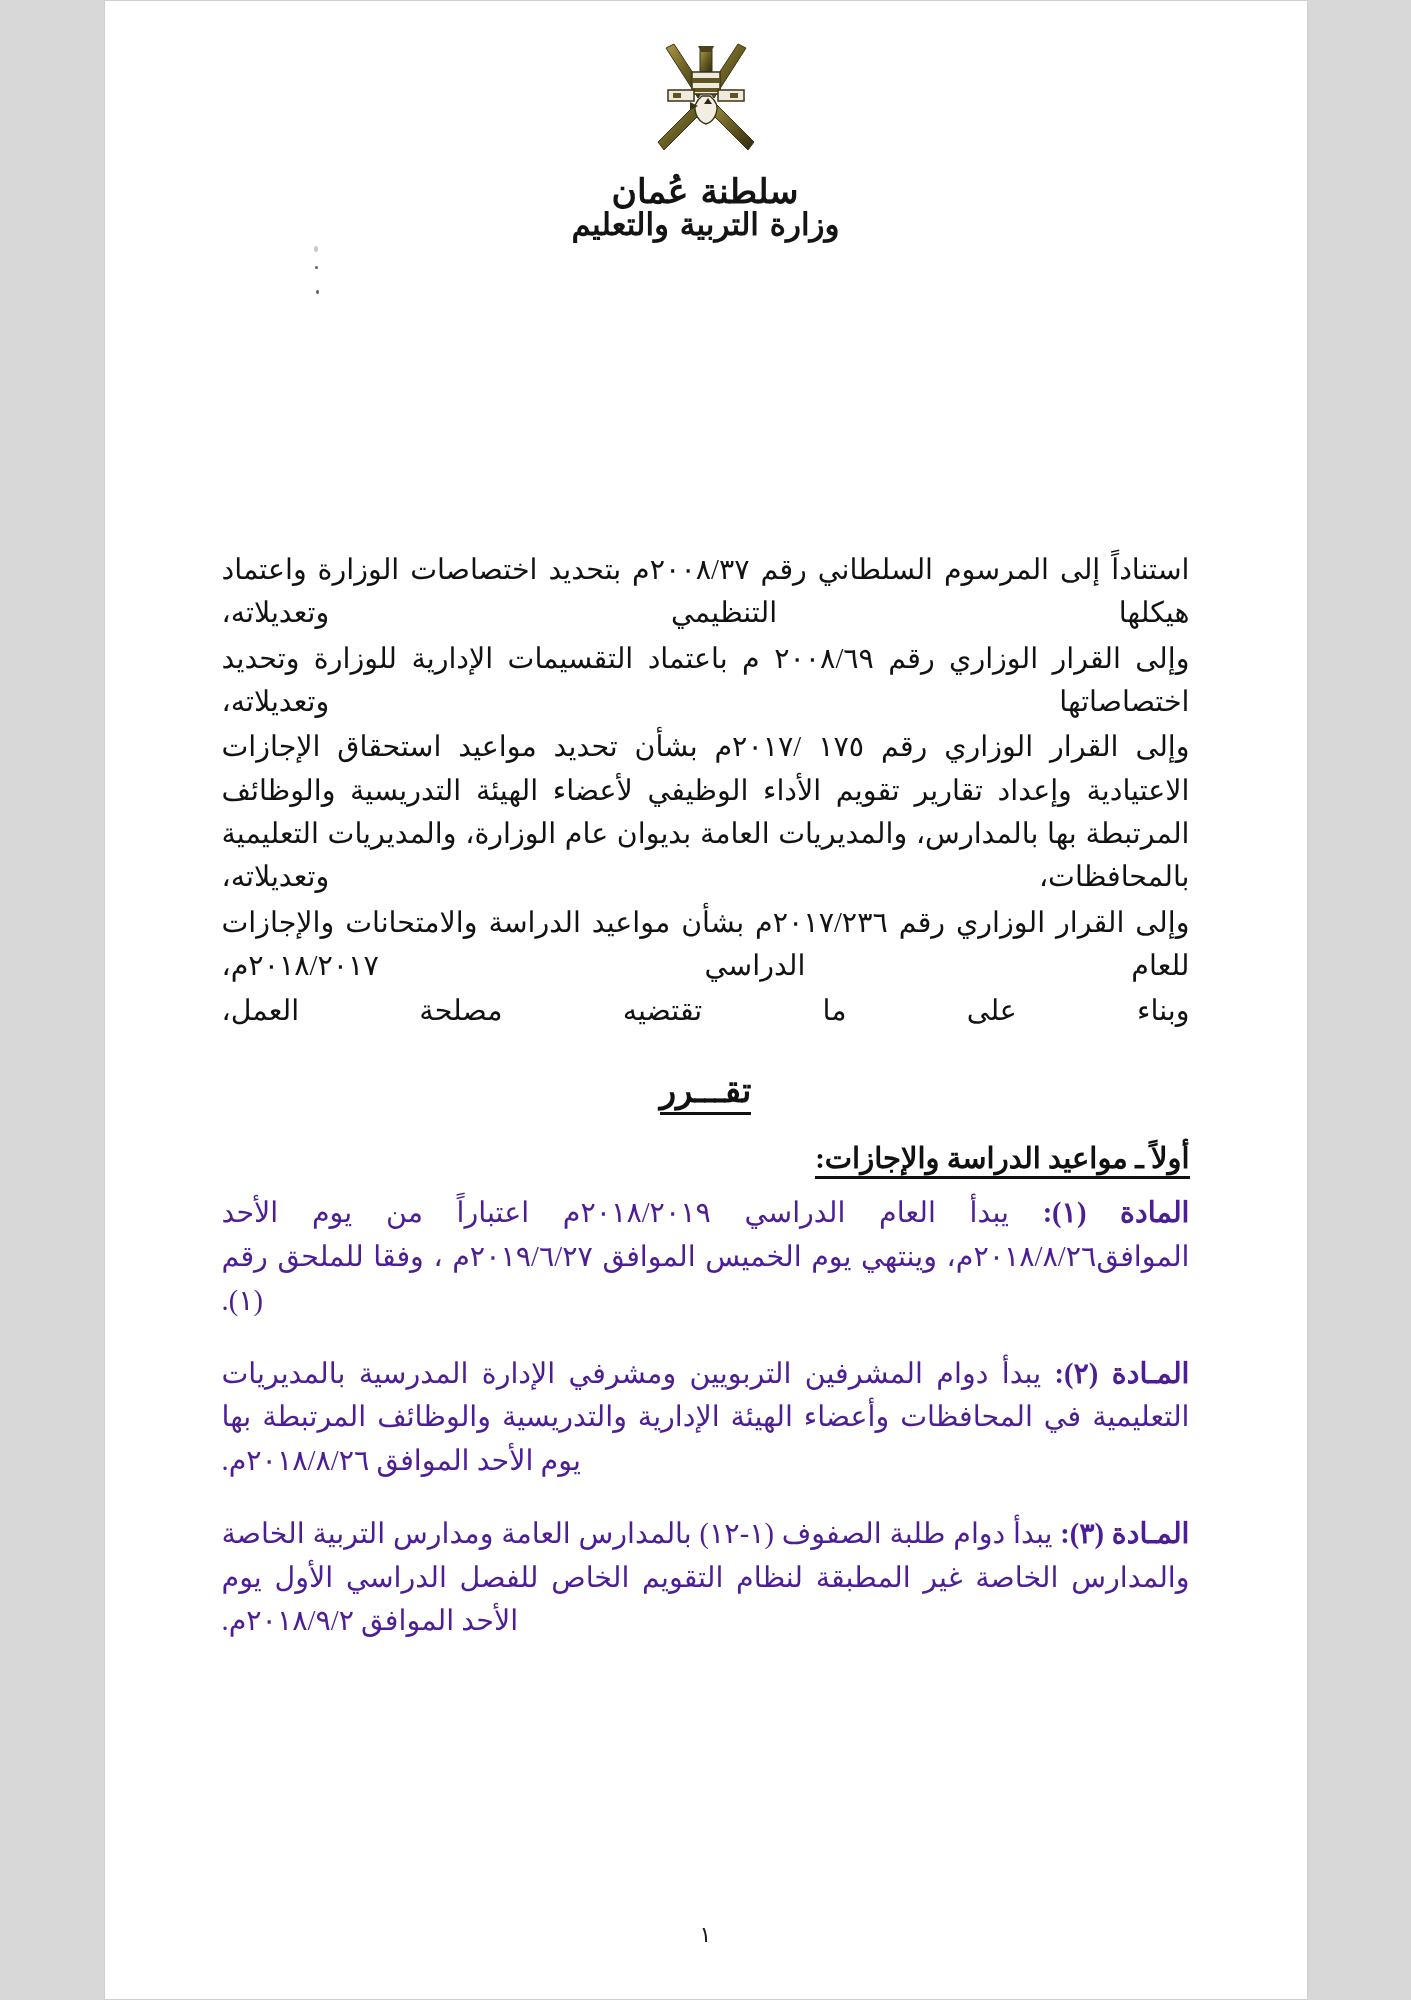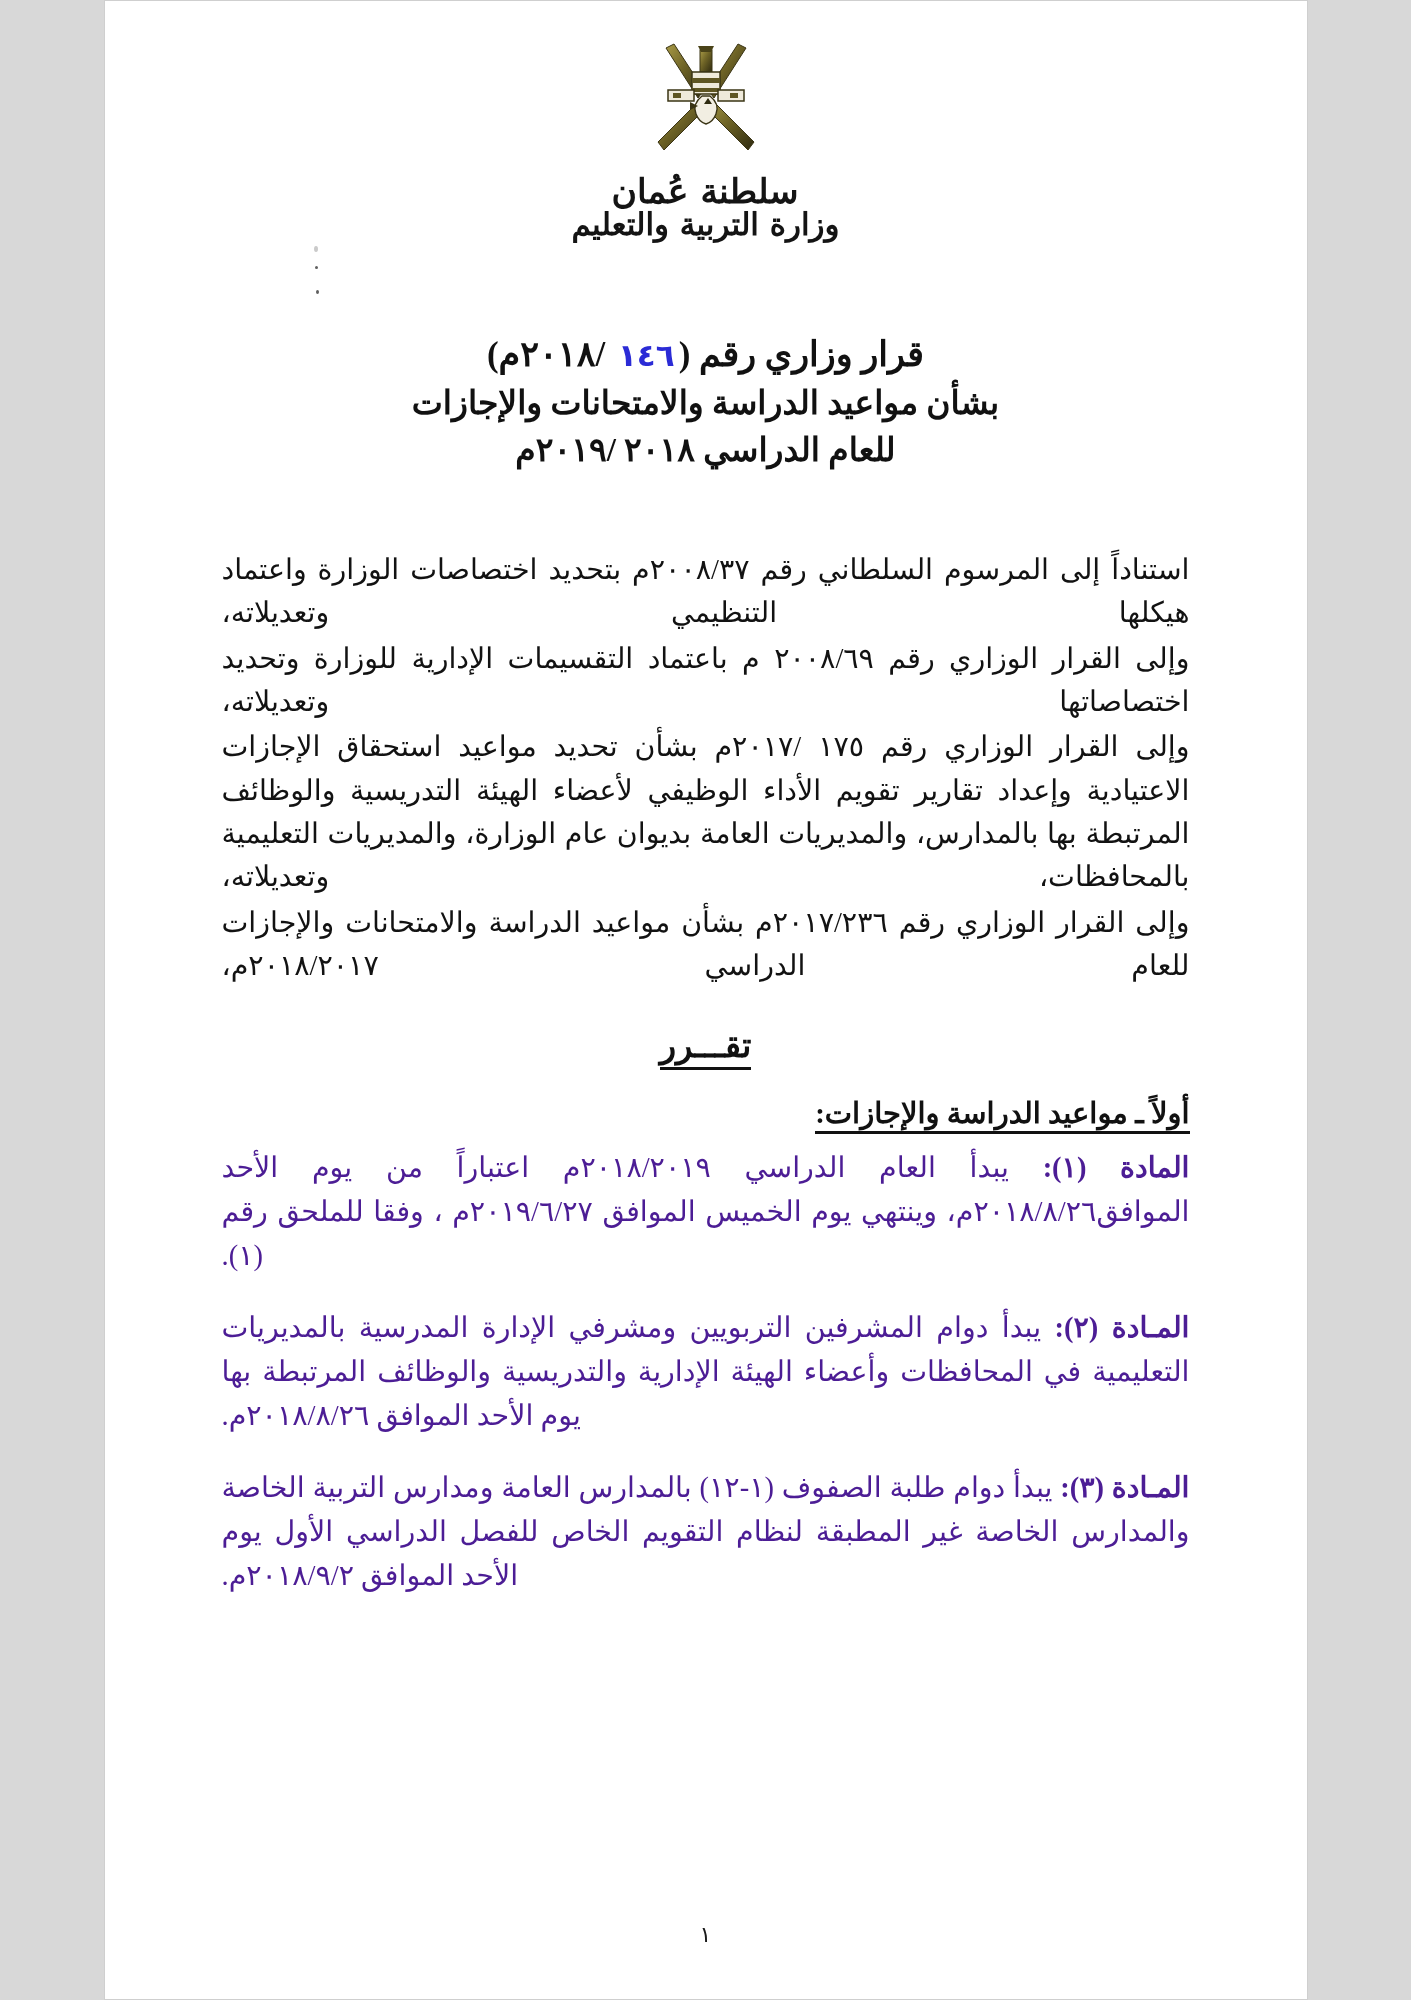--- a/index.html
+++ b/index.html
@@ -217,34 +217,28 @@
       <path d="M58 58 q-10 8 -6 18 q3 8 10 10 q7 -2 10 -10 q4 -10 -6 -18 z" fill="#f2eee2" stroke="#3a3415" stroke-width="1.4"></path>
       <path d="M60 66 l4 -6 l4 6 z" fill="#2e2a10"></path>
       <path d="M46 64 l8 4 l-8 4 z" fill="#3a3415"></path>
     </svg>
     <div class="ministry-block">
       <div class="ministry-line1">سلطنة عُمان</div>
       <div class="ministry-line2">وزارة التربية والتعليم</div>
     </div>
   </div>
 
-  <div class="titles">
-    <div class="title-line t1">
-      <span>قرار وزاري رقم (</span><span class="decree-number">١٤٦</span><span> /٢٠١٨م)</span>
-    </div>
-    <div class="title-line">بشأن مواعيد الدراسة والامتحانات والإجازات</div>
-    <div class="title-line">للعام الدراسي ٢٠١٨ /٢٠١٩م</div>
-  </div>
 
   <div class="body-area">
 
     <p class="para stretch">استناداً إلى المرسوم السلطاني رقم ٢٠٠٨/٣٧م بتحديد اختصاصات الوزارة واعتماد هيكلها التنظيمي وتعديلاته،</p>
     <p class="para stretch">وإلى القرار الوزاري رقم ٢٠٠٨/٦٩ م باعتماد التقسيمات الإدارية للوزارة وتحديد اختصاصاتها وتعديلاته،</p>
     <p class="para stretch">وإلى القرار الوزاري رقم ١٧٥ /٢٠١٧م بشأن تحديد مواعيد استحقاق الإجازات الاعتيادية وإعداد تقارير تقويم الأداء الوظيفي لأعضاء الهيئة التدريسية والوظائف المرتبطة بها بالمدارس، والمديريات العامة بديوان عام الوزارة، والمديريات التعليمية بالمحافظات، وتعديلاته،</p>
     <p class="para stretch">وإلى القرار الوزاري رقم ٢٠١٧/٢٣٦م بشأن مواعيد الدراسة والامتحانات والإجازات للعام الدراسي ٢٠١٨/٢٠١٧م،</p>
+    <p class="para stretch">وبناء على ما تقتضيه مصلحة العمل،</p>
 
     <div class="decides-wrap">
       <span class="decides">تقـــرر</span>
     </div>
 
     <div class="section-heading-wrap">
       <span class="section-heading">أولاً ـ مواعيد الدراسة والإجازات:</span>
     </div>
 
     <p class="article">

